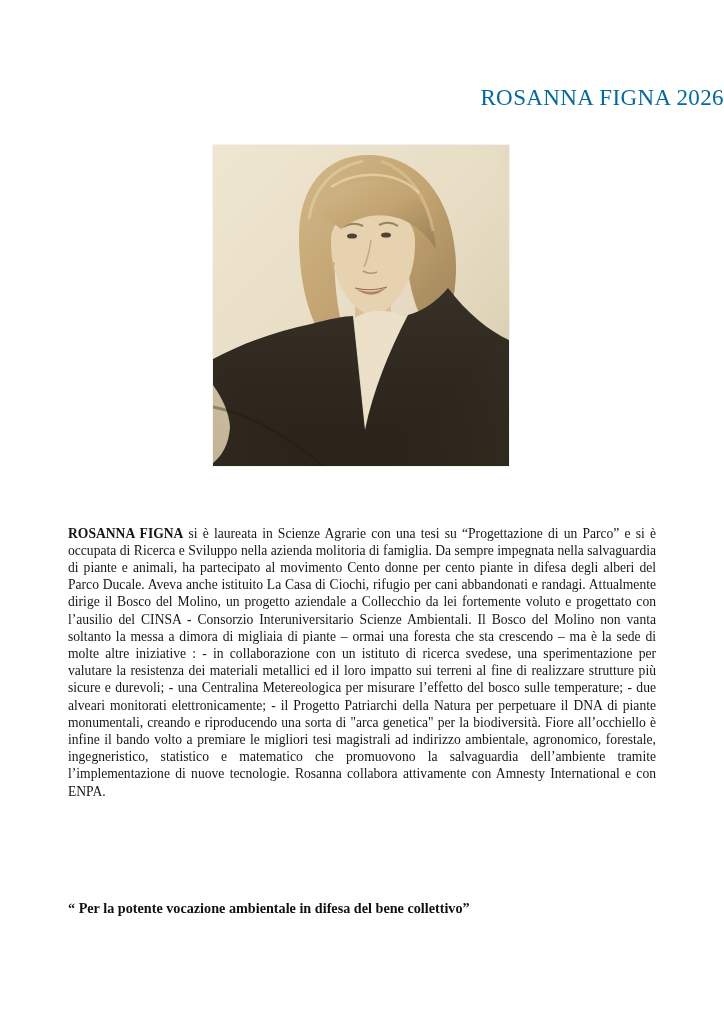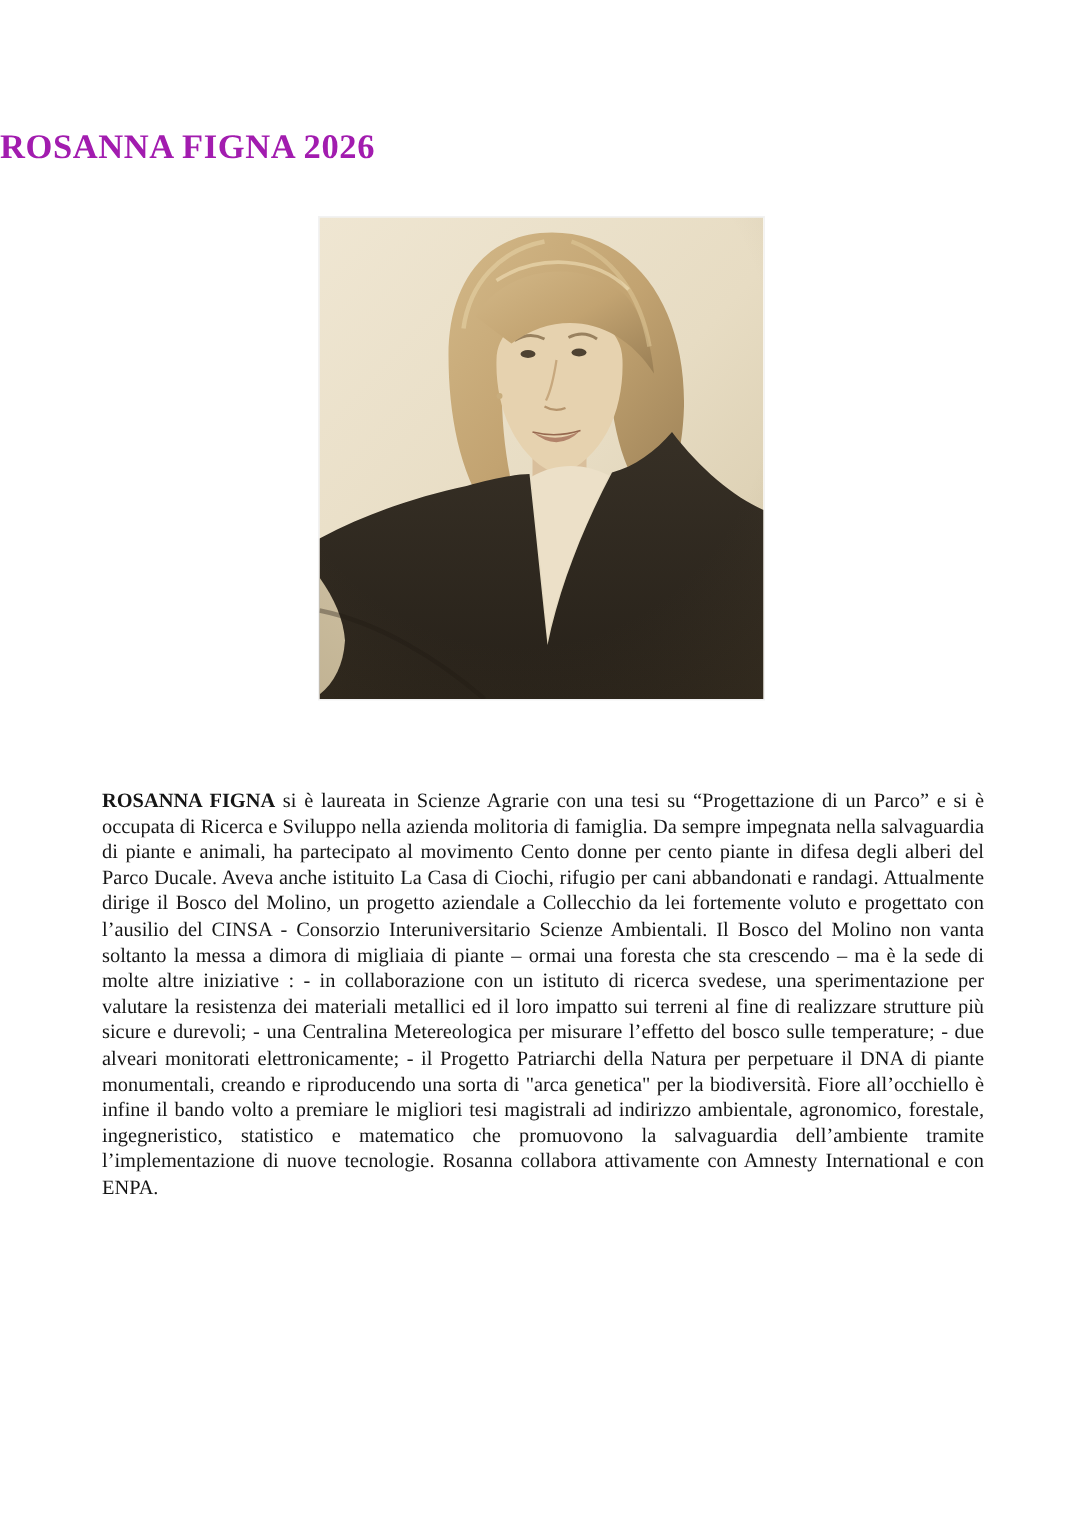--- a/index.html
+++ b/index.html
@@ -10,25 +10,25 @@
     background: #ffffff;
     font-family: "Liberation Serif", serif;
     color: #141414;
     overflow: hidden;
   }
   .doc-title {
     position: absolute;
     top: 70px;
     left: 0;
     right: 0;
-    text-align: left;
+    text-align: right;
     font-size: 23px;
-    font-weight: bold;
+    font-weight: normal;
     letter-spacing: 0.4px;
-    color: #a21caf;
+    color: #0369a1;
   }
   .portrait {
     position: absolute;
     left: 213px;
     top: 145px;
     width: 296px;
     height: 321px;
     box-shadow: 0 0 0 1px rgba(0,0,0,0.05);
   }
   .portrait svg { display: block; width: 296px; height: 321px; }
@@ -141,14 +141,15 @@
 
       <path d="M0,262 C40,270 80,295 110,321" stroke="#1d1812" stroke-width="3" fill="none" opacity="0.35"></path>
 
       <rect width="296" height="321" fill="url(#vignette)"></rect>
     </svg>
   </div>
 
   <p class="bio"><span class="lead">ROSANNA FIGNA</span><span> si è laureata in Scienze Agrarie con una tesi su “Progettazione di un Parco” e si è occupata di Ricerca e Sviluppo nella azienda molitoria di famiglia. Da sempre impegnata nella salvaguardia di piante e animali, ha partecipato al movimento Cento donne per cento piante in difesa degli alberi del Parco Ducale. Aveva anche istituito La Casa di Ciochi, rifugio per cani abbandonati e randagi. Attualmente dirige il Bosco del Molino, un progetto aziendale a Collecchio da lei fortemente voluto e progettato con l’ausilio del CINSA - Consorzio Interuniversitario Scienze Ambientali. Il Bosco del Molino non vanta soltanto la messa a dimora di migliaia di piante – ormai una foresta che sta crescendo – ma è la sede di molte altre iniziative : - in collaborazione con un istituto di ricerca svedese, una sperimentazione per valutare la resistenza dei materiali metallici ed il loro impatto sui terreni al fine di realizzare strutture più sicure e durevoli; - una Centralina Metereologica per misurare l’effetto del bosco sulle temperature; - due alveari monitorati elettronicamente; - il Progetto Patriarchi della Natura per perpetuare il DNA di piante monumentali, creando e riproducendo una sorta di "arca genetica" per la biodiversità. Fiore all’occhiello è infine il bando volto a premiare le migliori tesi magistrali ad indirizzo ambientale, agronomico, forestale, ingegneristico, statistico e matematico che promuovono la salvaguardia dell’ambiente tramite l’implementazione di nuove tecnologie. Rosanna collabora attivamente con Amnesty International e con ENPA.</span></p>
 
 
+  <div class="motivation-quote">“ Per la potente vocazione ambientale in difesa del bene collettivo”</div>
 
 </div>
 
 </body></html>

